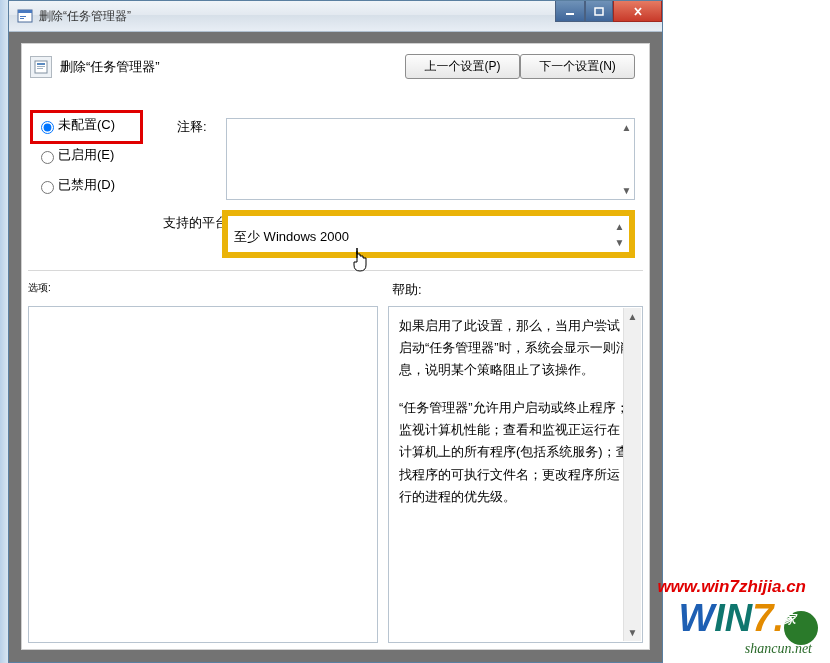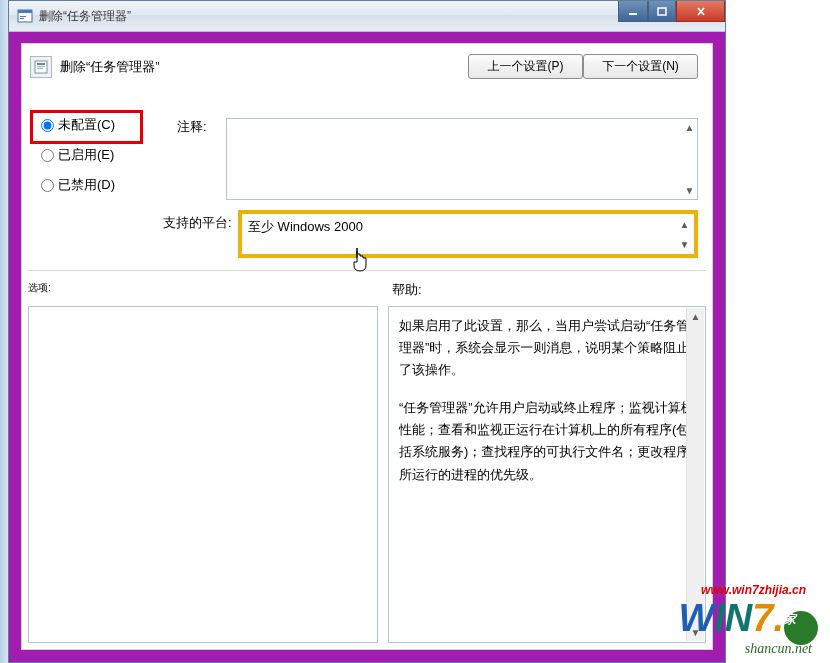--- a/index.html
+++ b/index.html
@@ -1,54 +1,54 @@
 <!DOCTYPE html>
 <html><head>
 <meta charset="utf-8">
 <style>
 html,body{margin:0;padding:0;font-family:"Microsoft YaHei","Segoe UI",Tahoma,sans-serif;font-size:12px;background:#fff}
 .canvas{position:relative;width:830px;height:663px;overflow:hidden}
 .bg-left{position:absolute;left:0;top:0;width:8px;height:663px;background:linear-gradient(to right,#b8d0e8,#d8e6f2)}
-.window{position:absolute;left:8px;top:0;width:718px;height:663px;background:#a21caf;border:1px solid #5a7fa0;box-sizing:border-box}
+.window{position:absolute;left:8px;top:0;width:655px;height:663px;background:#737373;border:1px solid #5a7fa0;box-sizing:border-box}
 .titlebar{height:30px;background:linear-gradient(to bottom,#f0f4f8 0%,#e3e9f0 45%,#d6dfe8 46%,#e8eef5 100%);border-bottom:1px solid #b0c0d0;position:relative;display:flex;align-items:center}
 .titlebar-icon{width:16px;height:16px;margin-left:8px;display:inline-block}
 .titlebar-text{margin-left:6px;font-size:12px;color:#333}
 .winbtns{position:absolute;right:0;top:0;display:flex}
 .winbtn{width:30px;height:20px;border:1px solid #4a6080;border-top:none;display:flex;align-items:center;justify-content:center;color:#fff;font-weight:bold;font-size:10px}
 .winbtn.min{background:linear-gradient(#6f92b8,#3f669a);width:28px}
 .winbtn.max{background:linear-gradient(#6f92b8,#3f669a);width:26px}
 .winbtn.close{background:linear-gradient(#e67a62,#c83a2a);width:47px;border-color:#a02820}
 .winbtn svg{width:12px;height:11px}
 .body{position:absolute;left:12px;top:42px;right:12px;bottom:12px;border:1px solid #d0d0d0;background:#fff}
 .row1{position:relative;height:52px}
 .hdr-icon{position:absolute;left:8px;top:12px;width:20px;height:20px;border:1px solid #b0b8c0;background:#eef2f6;display:flex;align-items:center;justify-content:center}
 .hdr-title{position:absolute;left:38px;top:14px;font-size:13px}
 .navbtns{position:absolute;right:14px;top:10px;display:flex;gap:0}
 .navbtn{width:115px;height:25px;border:1px solid #8d8d8d;background:linear-gradient(#fdfdfd,#e7e7e7);font-size:12px;cursor:pointer;border-radius:3px}
 .radios{position:absolute;left:14px;top:72px}
-.radio-row{display:flex;align-items:flex-start;margin-bottom:12px;font-size:13px}
+.radio-row{display:flex;align-items:flex-end;margin-bottom:12px;font-size:13px}
 .radio-row input{margin-right:4px}
 .radio-highlight{position:absolute;left:8px;top:66px;width:107px;height:28px;border:3px solid #e00000;pointer-events:none}
 .lbl-comment{position:absolute;left:155px;top:74px;font-size:13px}
 .txt-comment{position:absolute;left:204px;top:74px;right:14px;height:82px;border:1px solid #b8c4d0;background:#fff;resize:none;font-family:inherit;font-size:12px;box-sizing:border-box}
 .lbl-platform{position:absolute;left:141px;top:170px;font-size:13px}
-.txt-platform{position:absolute;left:216px;top:166px;right:14px;height:48px;border:4px solid #eab308;background:#fff;padding:4px 6px;font-size:13px;box-sizing:border-box}
+.txt-platform{position:absolute;left:200px;top:166px;right:14px;height:48px;border:6px solid #eab308;background:#fff;padding:12px 6px;font-size:13px;box-sizing:border-box}
 .scroll-arrow{position:absolute;right:2px;width:15px;height:16px;display:flex;align-items:center;justify-content:center;color:#606060;font-size:10px}
 .hr{position:absolute;left:6px;right:6px;top:226px;border-top:1px solid #d8d8d8}
 .lbl-options{position:absolute;left:6px;top:237px;font-size:10px}
 .lbl-help{position:absolute;left:370px;top:237px;font-size:13px}
 .options-box{position:absolute;left:6px;top:262px;width:348px;bottom:6px;border:1px solid #b8c4d0;background:#fff}
 .help-box{position:absolute;left:366px;top:262px;right:6px;bottom:6px;border:1px solid #b8c4d0;background:#fff;padding:8px 10px;font-size:13px;line-height:1.7;box-sizing:border-box;overflow:hidden}
 .help-box p{margin:0 0 16px}
 .vscroll{position:absolute;right:1px;top:1px;bottom:1px;width:17px;background:#f0f0f0;border-left:1px solid #e0e0e0}
 .vscroll .sa{position:absolute;left:0;width:17px;height:17px;display:flex;align-items:center;justify-content:center;color:#606060;font-size:10px;background:#f0f0f0}
 .vscroll .sa.up{top:0}
 .vscroll .sa.dn{bottom:0}
 .cursor{position:absolute;left:348px;top:248px;pointer-events:none}
-.watermark1{position:absolute;right:24px;bottom:66px;font-weight:bold;color:#e00000;font-size:12px;font-style:italic}
+.watermark1{position:absolute;right:24px;bottom:66px;font-weight:bold;color:#e00000;font-size:17px;font-style:italic}
 .watermark2{position:absolute;right:12px;bottom:18px;font-family:Arial;font-weight:bold;font-style:italic}
 .watermark2 .w{color:#1e5fb3;font-size:38px}
 .watermark2 .n{color:#0f766e;font-size:38px}
 .watermark2 .s{color:#e38b00;font-size:38px}
 .watermark2 .home{display:inline-block;width:34px;height:34px;background:#2a7a2a;border-radius:50%;color:#fff;vertical-align:middle}
 .watermark3{position:absolute;right:18px;bottom:6px;color:#2a6a2a;font-size:14px;font-family:Georgia,serif;font-style:italic}
 </style>
 </head>
 <body>
 <div class="canvas">

